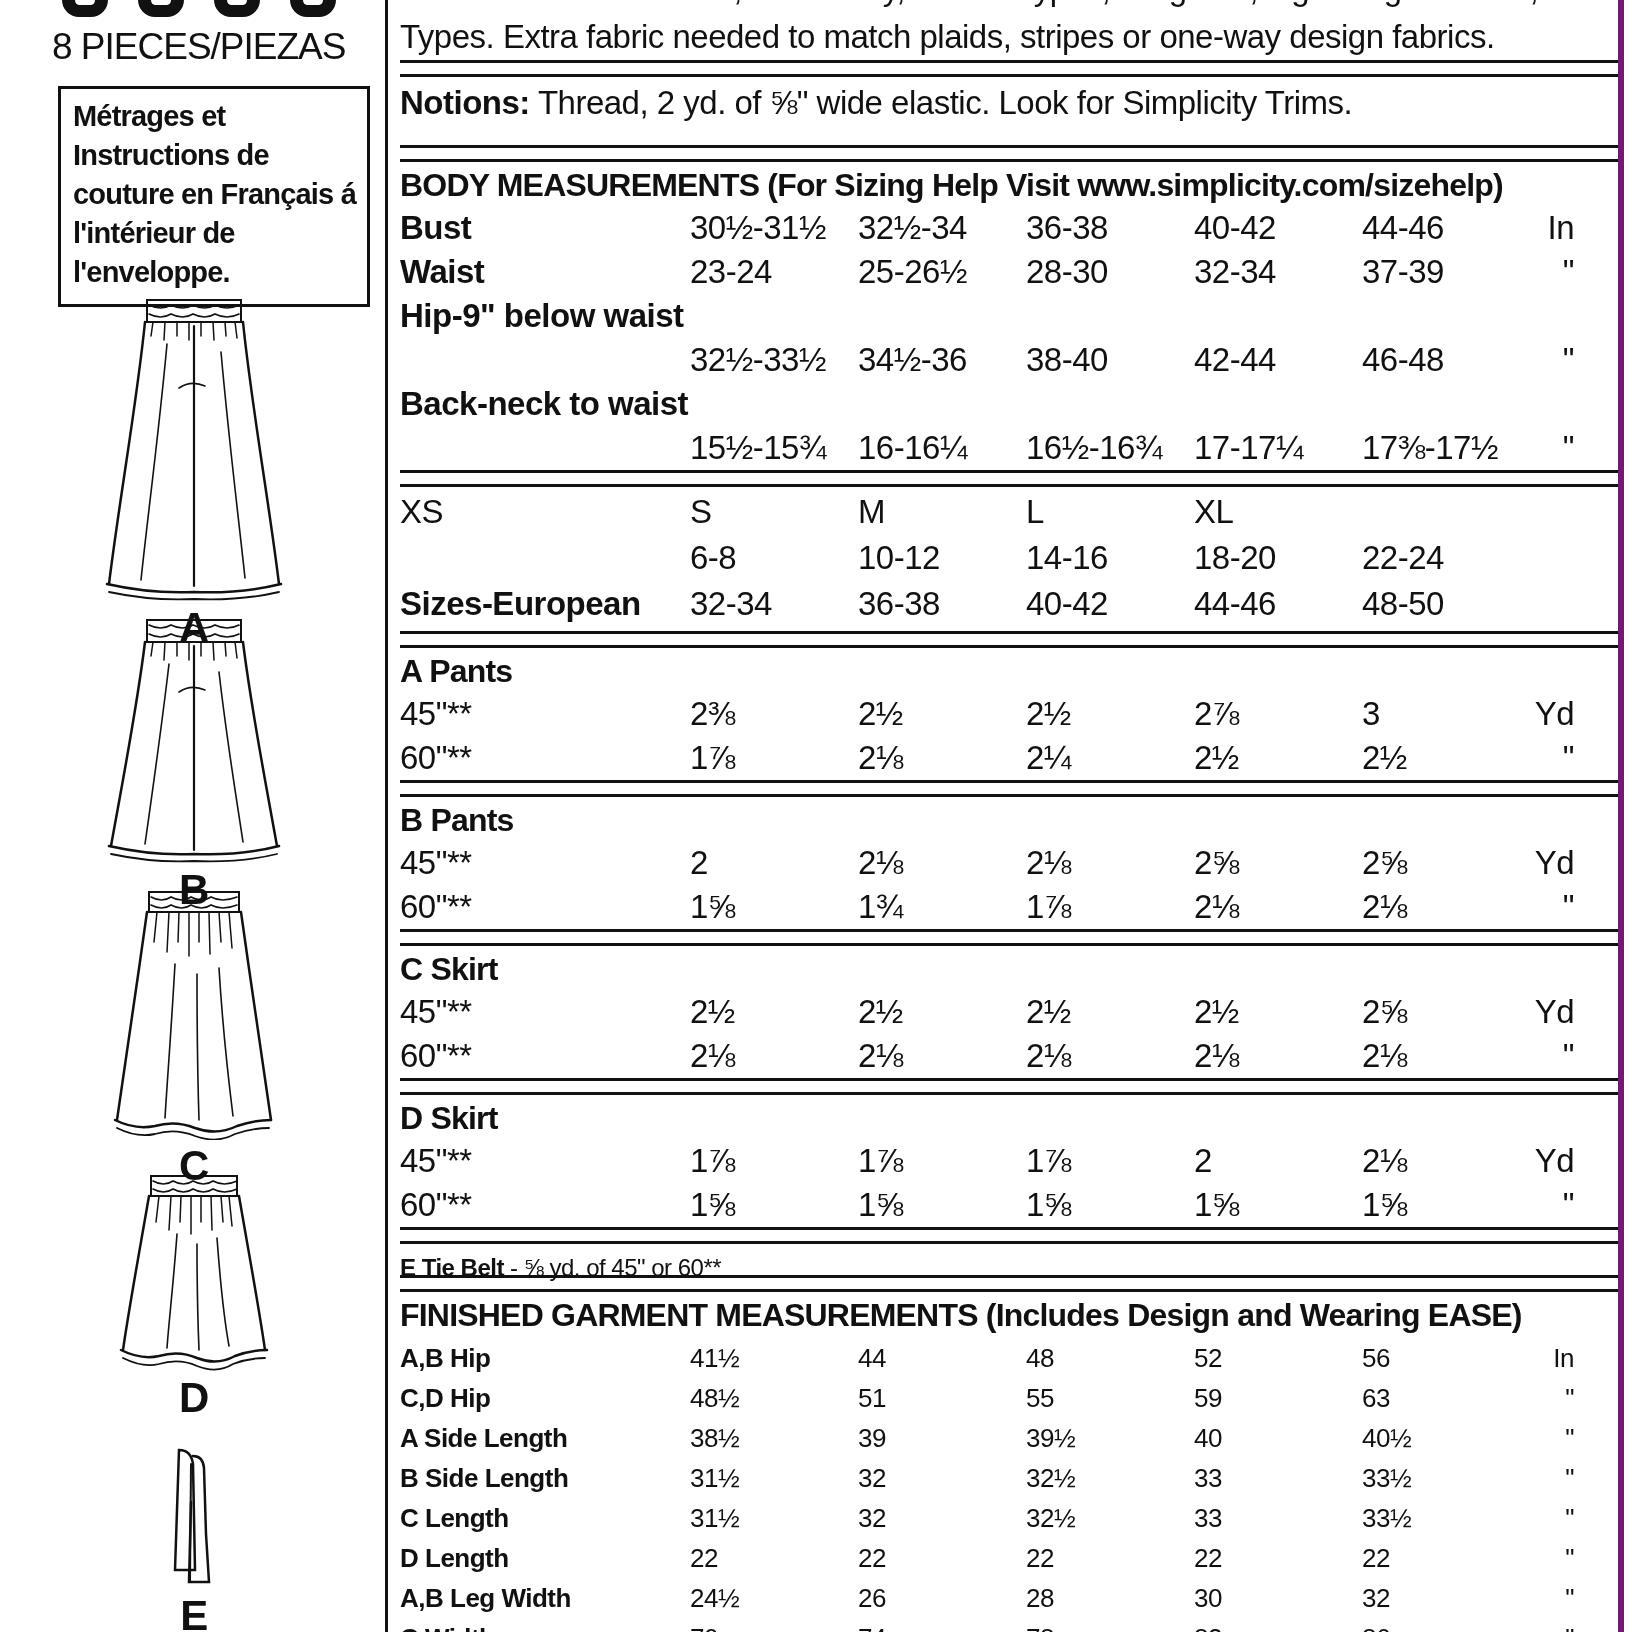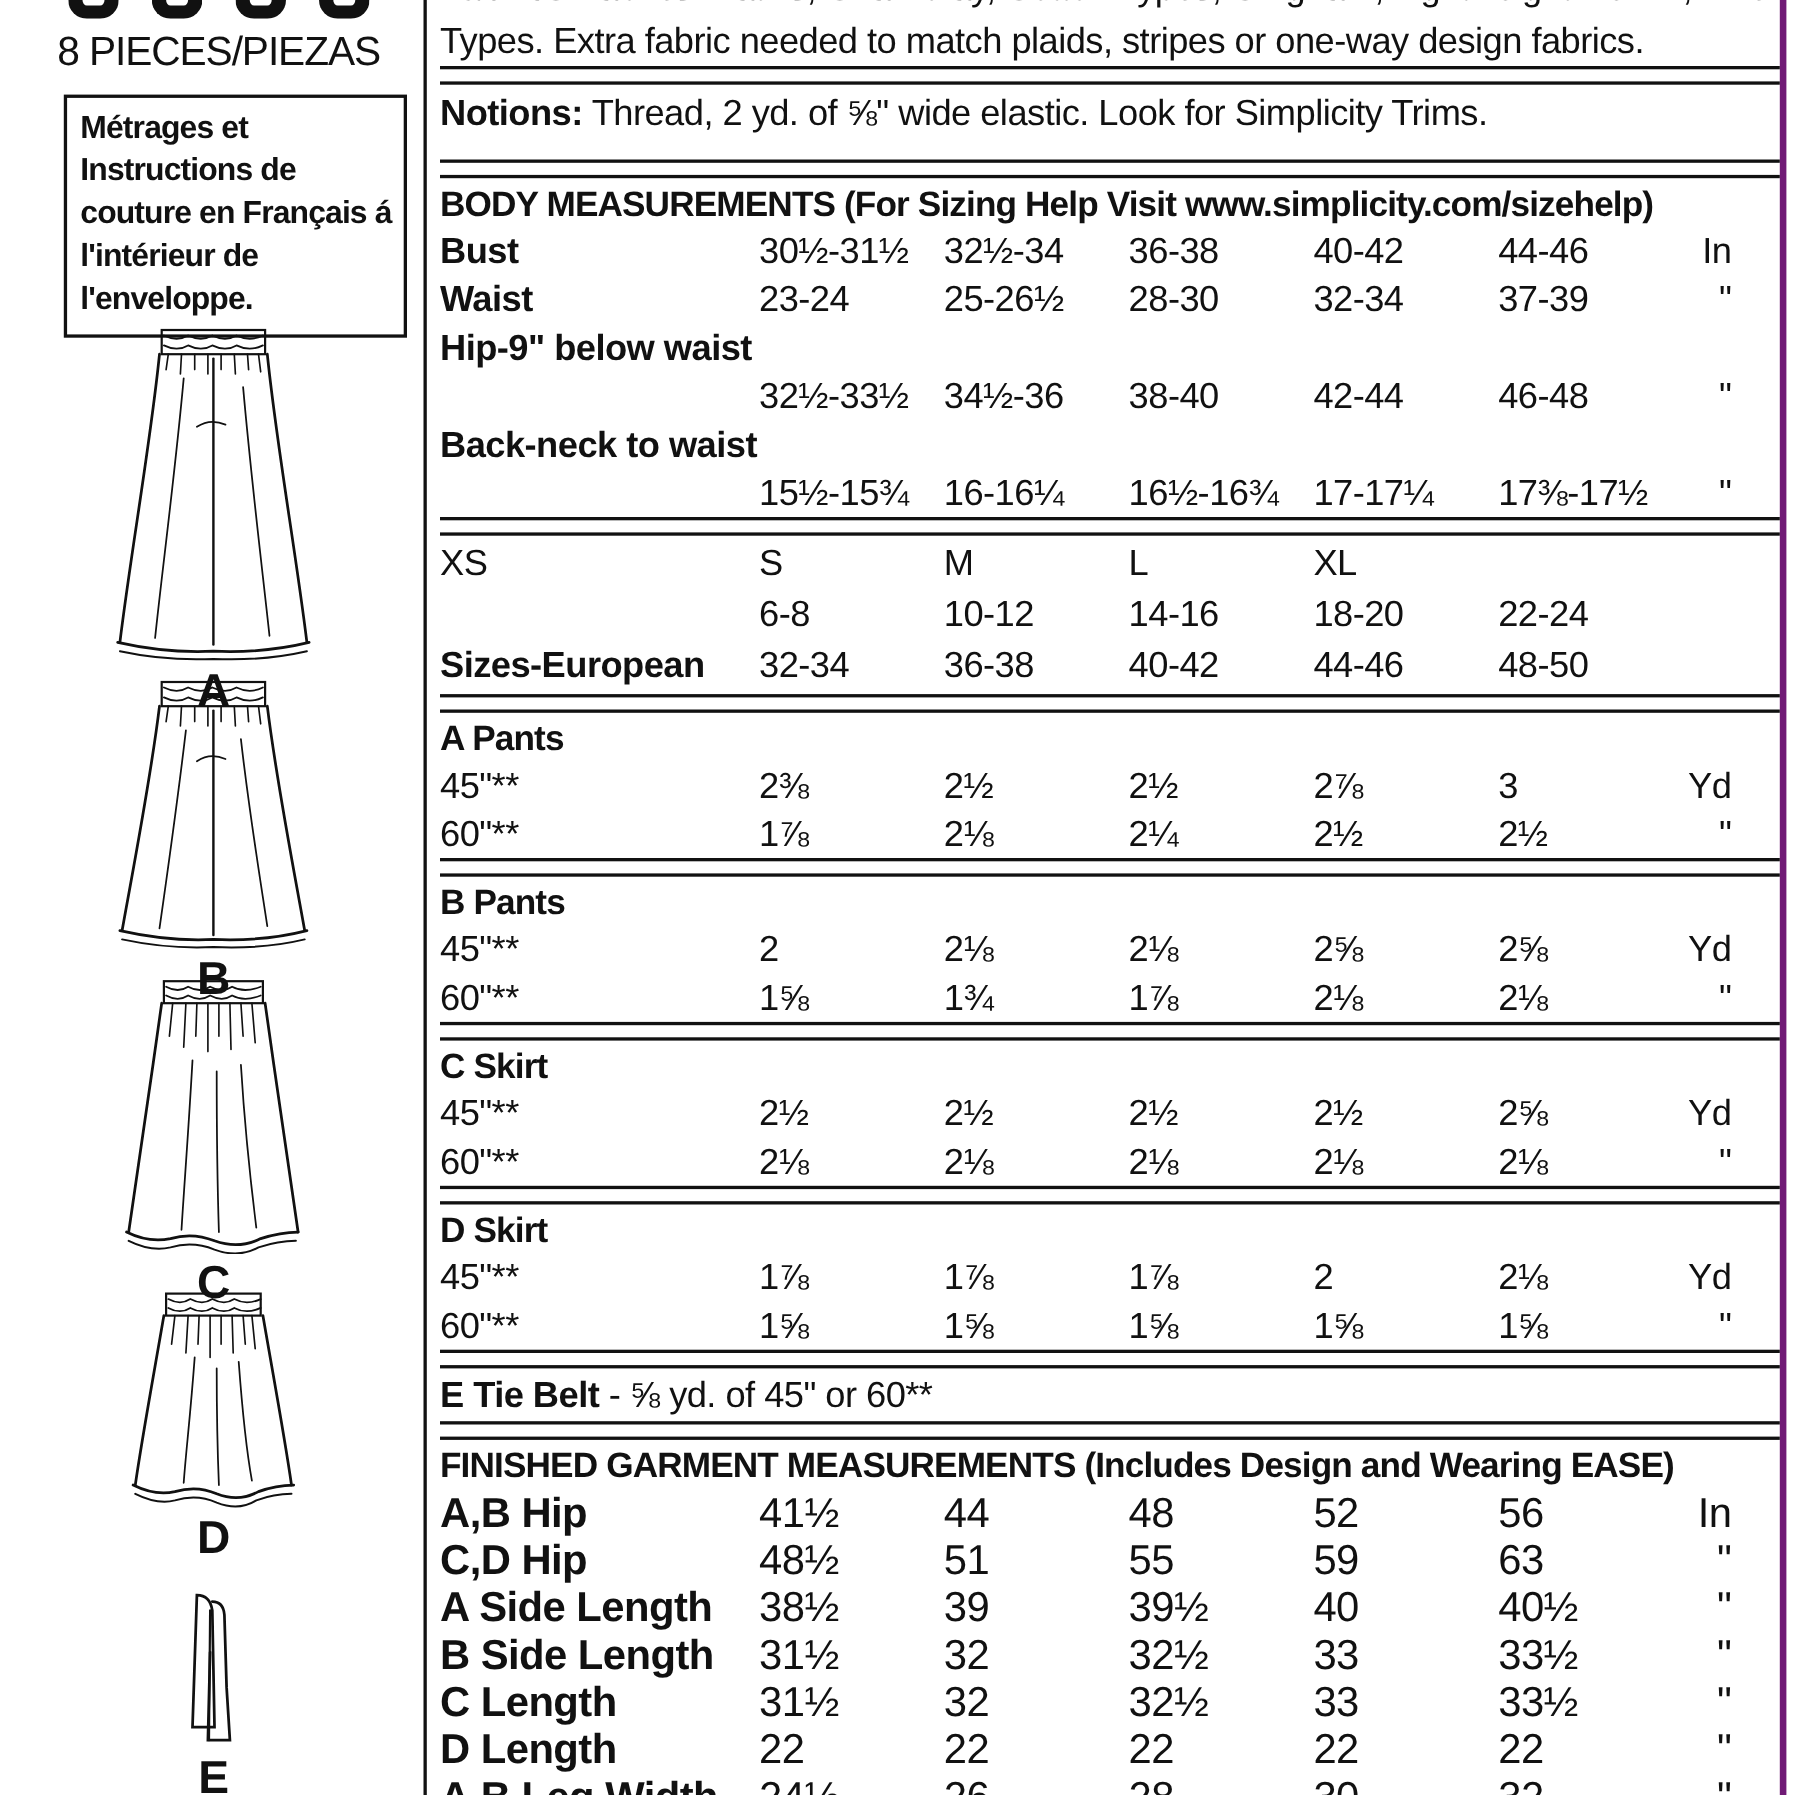--- a/index.html
+++ b/index.html
@@ -50,28 +50,28 @@
   b,.bold{font-weight:700;}
   .sec-title{height:44px;font-size:32px;line-height:46px;font-weight:700;white-space:nowrap;letter-spacing:-0.8px;}
   .sec-title.tall{height:46px;}
   .t-row{
     display:grid;
     grid-template-columns:290px 168px 168px 168px 168px 168px 1fr;
     align-items:center;
     min-height:44px;
     font-size:33px;
   }
-  .rows-finished .t-row{min-height:40px;font-size:38px;}
+  .rows-finished .t-row{min-height:40px;font-size:26px;}
   .rows-sizes .t-row{min-height:46px;}
   .c-label{font-weight:700;white-space:nowrap;}
   .c-label.plain{font-weight:400;}
   .c-val{font-weight:400;white-space:nowrap;}
   .c-unit{text-align:right;padding-right:44px;font-weight:400;white-space:nowrap;}
   .yard-label .c-label{font-weight:400;}
-  .belt-line{height:48px;font-size:33px;line-height:48px;white-space:nowrap;}
+  .belt-line{height:31px;font-size:24px;line-height:48px;white-space:nowrap;}
   .rows-sizes{padding:2px 0 4px 0;}
 </style>
 </head>
 <body>
 
 <div id="page">
 
   <div id="left-panel">
 
     <div class="digit-strip">

